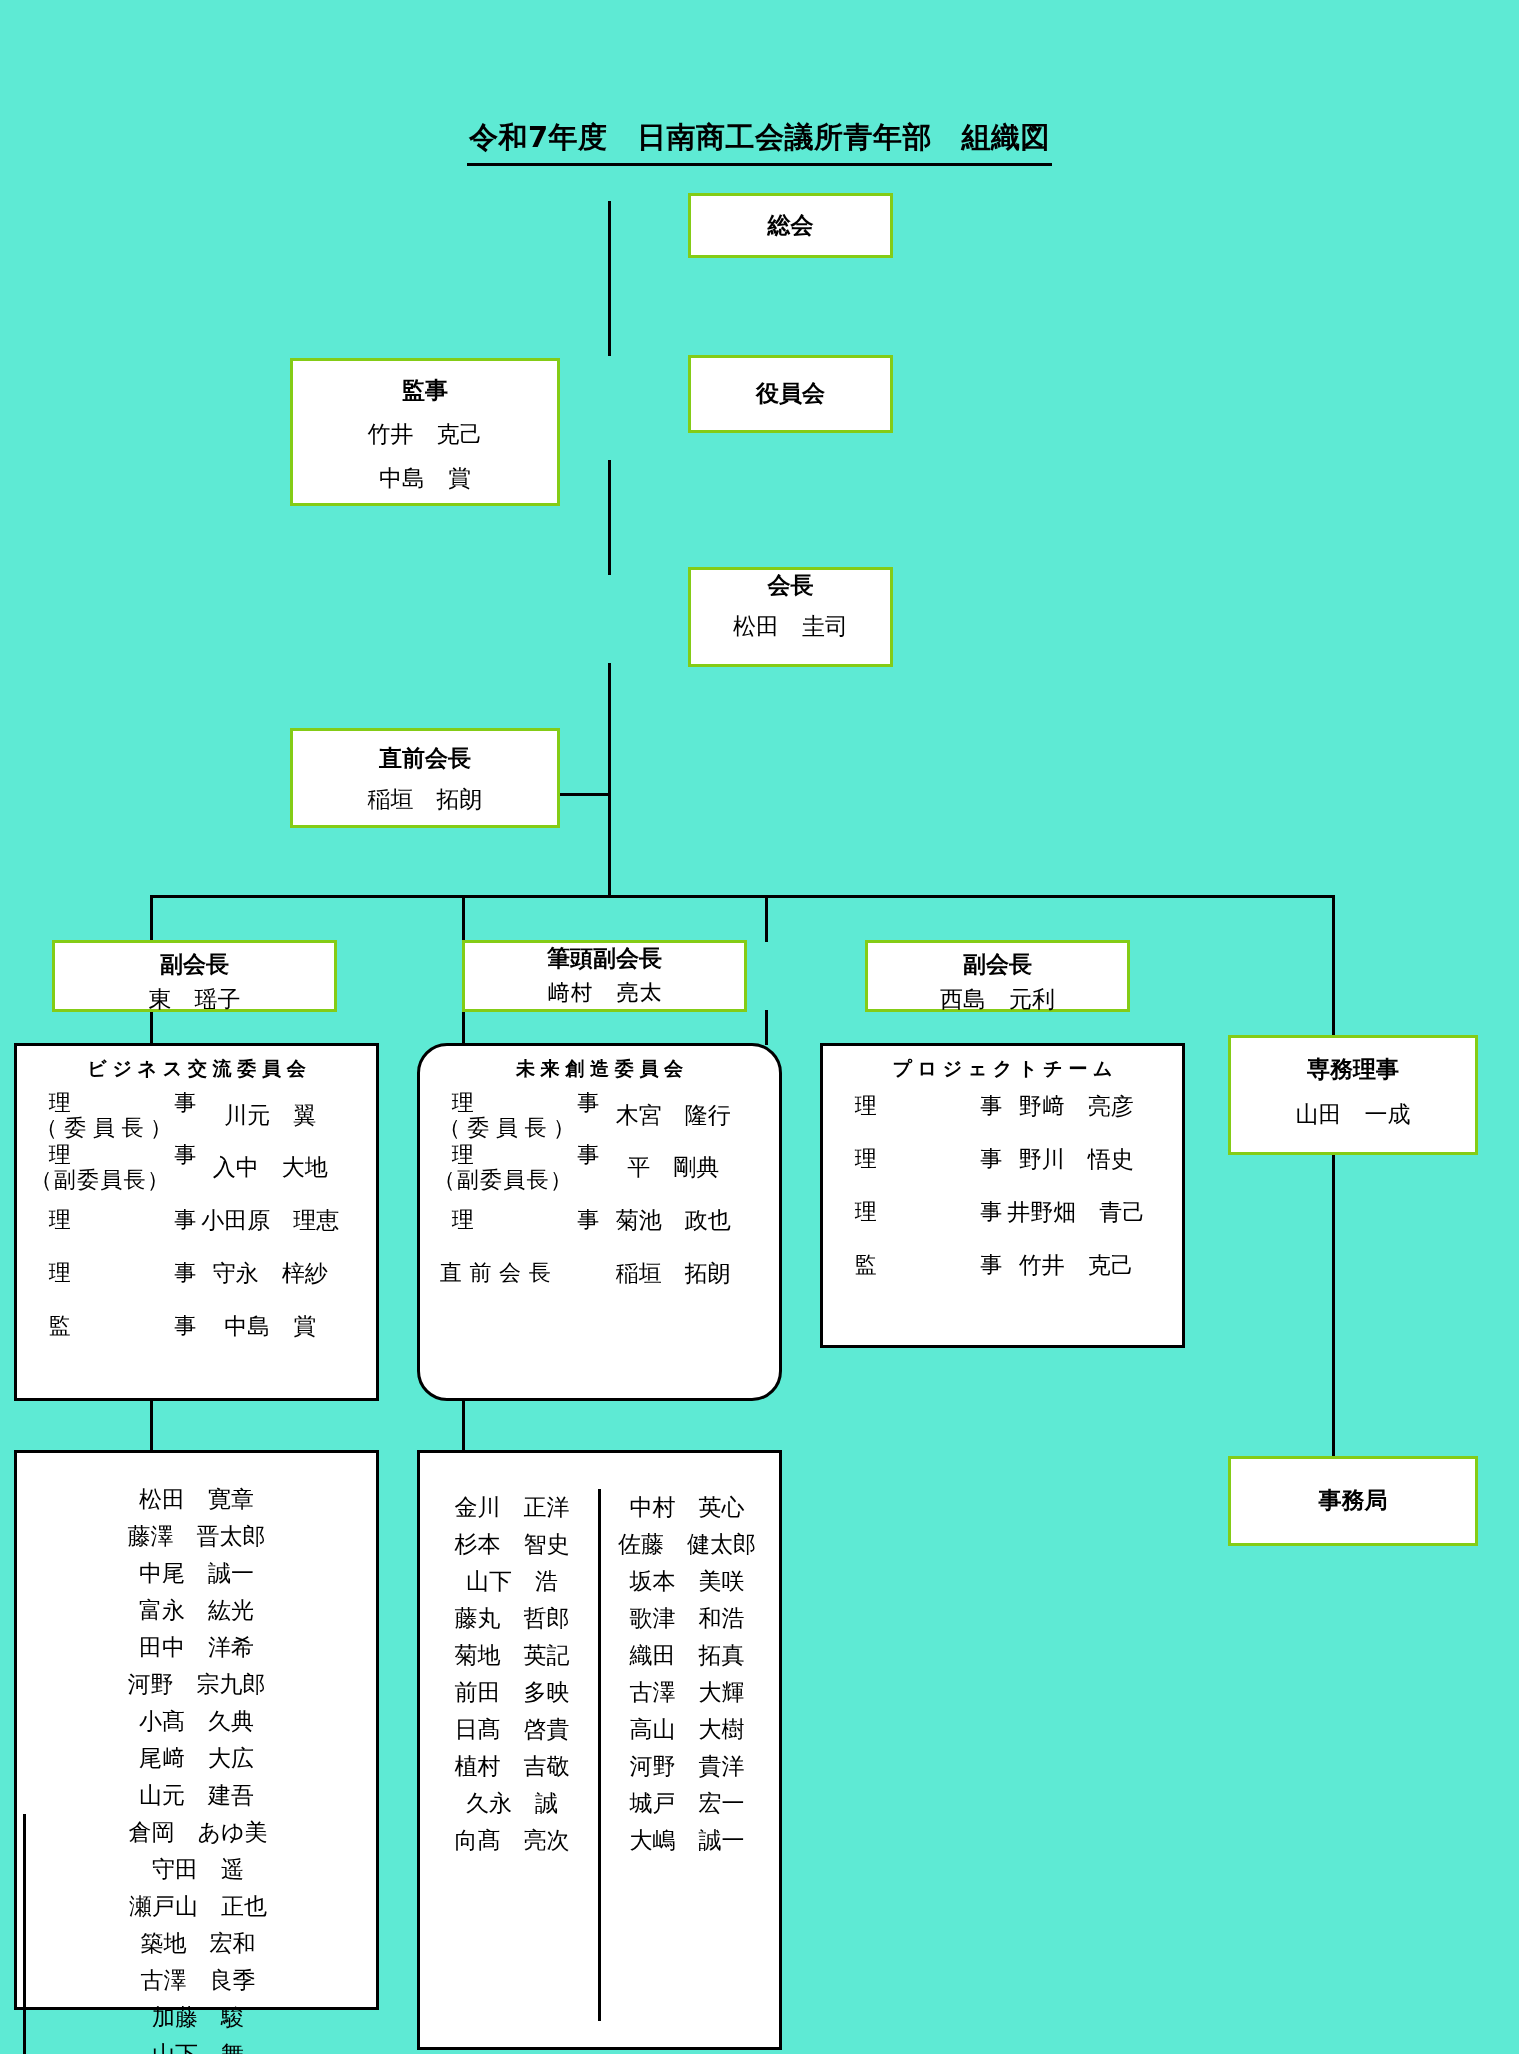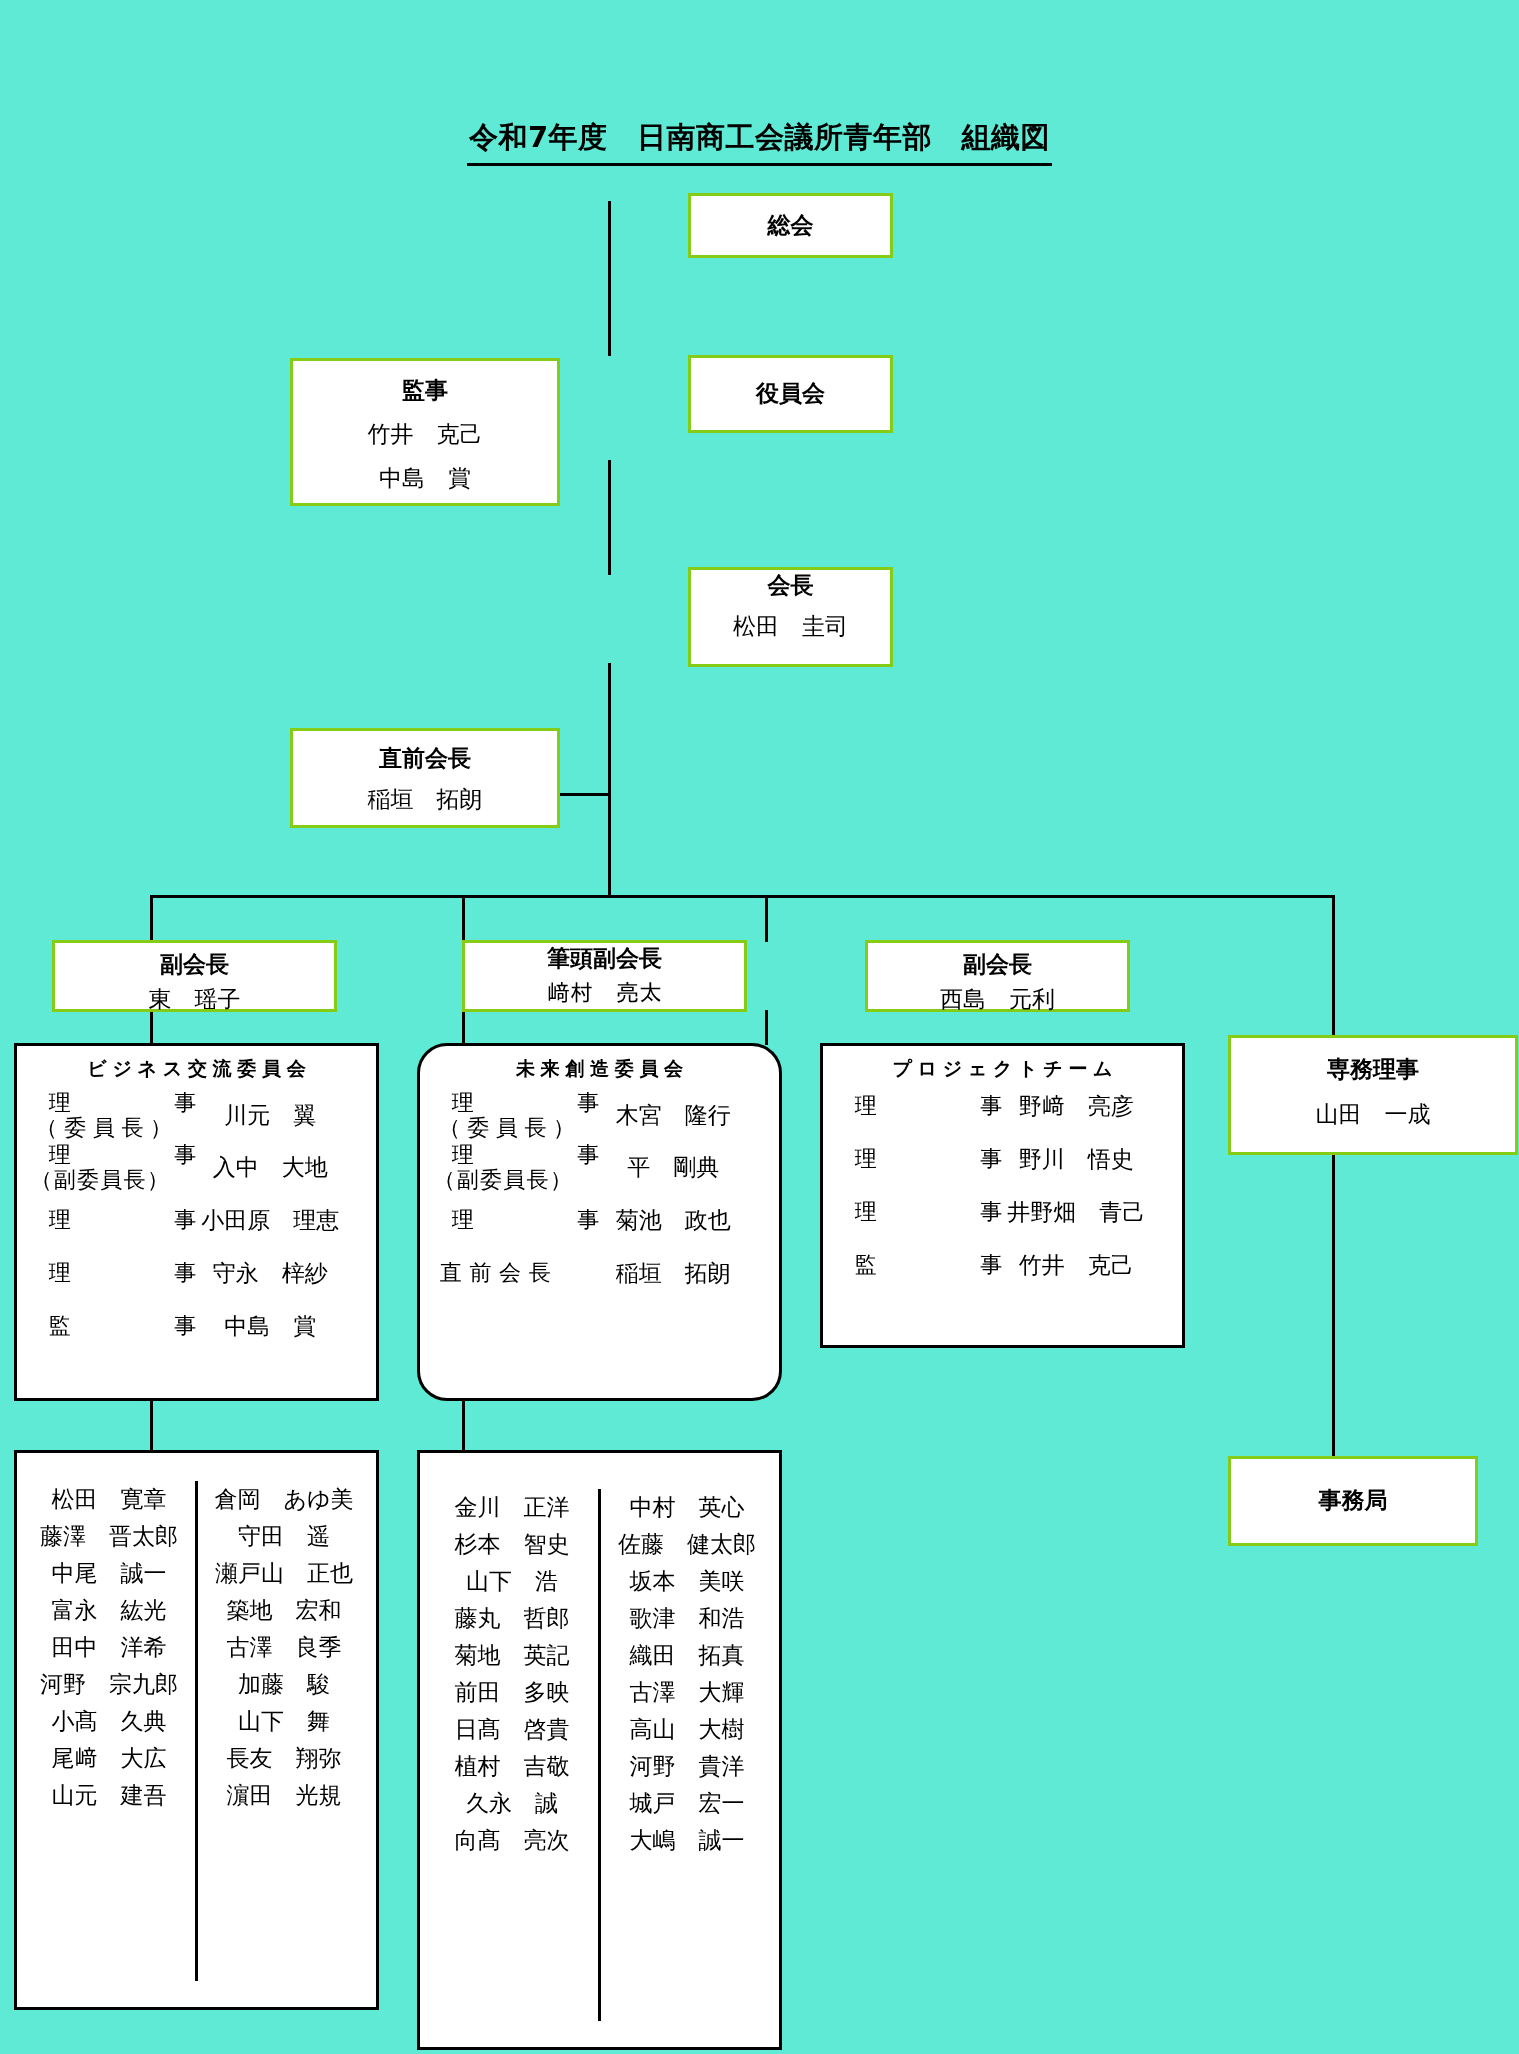--- a/index.html
+++ b/index.html
@@ -219,21 +219,21 @@
   <div class="box" style="left:462px; top:940px; width:285px; height:72px; left:462px; justify-content:flex-end; padding-top:6px;">
     <div class="box-title">筆頭副会長</div>
     <div class="box-name" style="margin-top:4px;">﨑村　亮太</div>
   </div>
 
   <div class="box" style="left:865px; top:940px; width:265px; height:72px; justify-content:flex-start; padding-top:6px;">
     <div class="box-title">副会長</div>
     <div class="box-name" style="margin-top:4px;">西島　元利</div>
   </div>
 
-  <div class="box" style="left:1228px; top:1035px; width:290px; height:120px; justify-content:flex-start; padding-top:16px;">
+  <div class="box" style="left:1228px; top:1035px; width:250px; height:120px; justify-content:flex-start; padding-top:16px;">
     <div class="box-title">専務理事</div>
     <div class="box-name" style="margin-top:14px;">山田　一成</div>
   </div>
 
   <div class="box" style="left:1228px; top:1456px; width:250px; height:90px;">
     <div class="box-title">事務局</div>
   </div>
 
   <div class="panel" style="left:14px; top:1043px; width:365px; height:358px;">
     <div class="panel-heading">ビジネス交流委員会</div>
@@ -328,21 +328,21 @@
       </div>
       <div class="roster-row">
         <div class="role">
           <span class="role-main">監　　事</span>
         </div>
         <div class="person">竹井　克己</div>
       </div>
     </div>
   </div>
 
-  <div class="members" style="left:14px; top:1450px; width:365px; height:560px;">
+  <div class="members" style="left:14px; top:1450px; width:365px; height:560px;flex-direction:column;">
     <div class="mem-col">
       <div class="mem-name">松田　寛章</div>
       <div class="mem-name">藤澤　晋太郎</div>
       <div class="mem-name">中尾　誠一</div>
       <div class="mem-name">富永　紘光</div>
       <div class="mem-name">田中　洋希</div>
       <div class="mem-name">河野　宗九郎</div>
       <div class="mem-name">小髙　久典</div>
       <div class="mem-name">尾﨑　大広</div>
       <div class="mem-name">山元　建吾</div>

